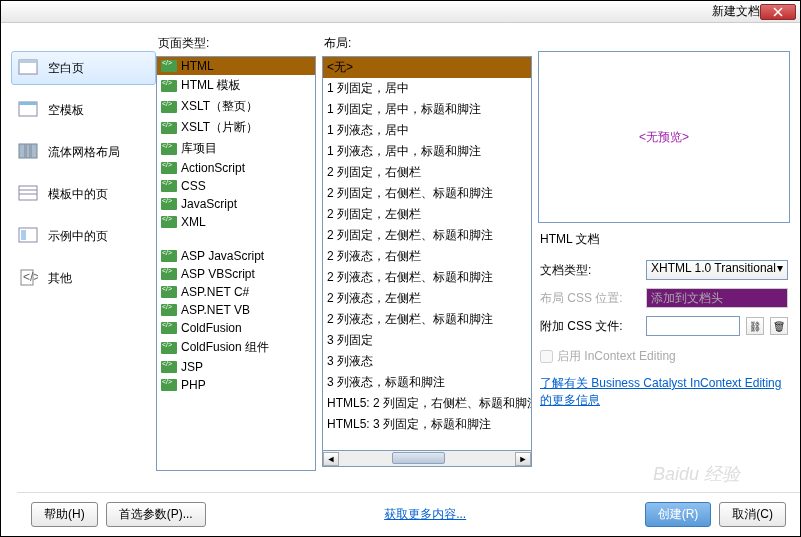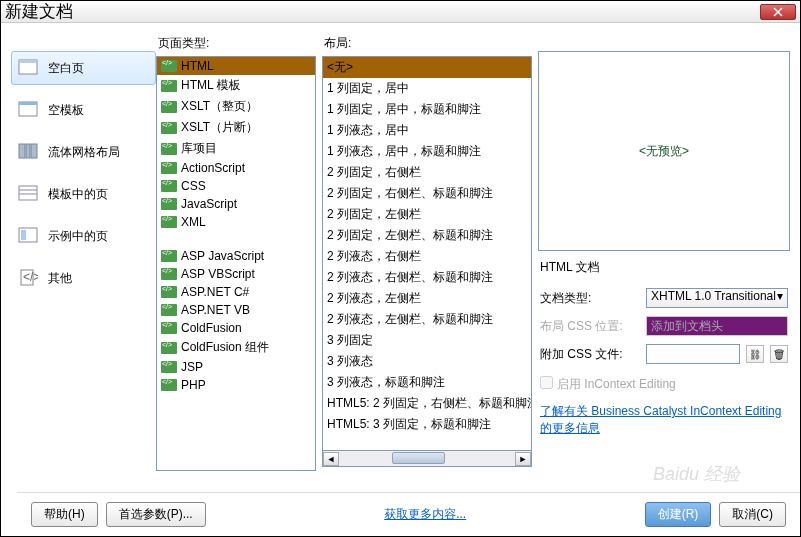--- a/index.html
+++ b/index.html
@@ -1,48 +1,48 @@
 <!DOCTYPE html>
 <html><head>
 <meta charset="utf-8">
 <style>
 * { box-sizing: border-box; margin: 0; padding: 0; font-family: "Microsoft YaHei", Tahoma, sans-serif; font-size: 12px; }
 body { background: #f0f0f0; }
 .dialog { width: 801px; height: 537px; background: #fff; border: 1px solid #000; position: relative; }
 .titlebar { height: 22px; background: linear-gradient(#fff, #e8e8e8); border-bottom: 1px solid #ccc; display: flex; align-items: center; padding: 0 4px; }
-.titlebar-text { flex: 1; font-size: 17px; }
+.titlebar-text { flex: 1; font-size: 12px; text-align: right; }
 .close-btn { width: 36px; height: 16px; background: linear-gradient(#e07070, #c03030); border: 1px solid #803030; border-radius: 2px; display: flex; align-items: center; justify-content: center; cursor: pointer; }
 .close-btn svg { width: 10px; height: 10px; }
 .content { display: flex; padding: 10px 10px 0 10px; height: 470px; }
 .col-nav { width: 145px; }
 .col-type { width: 160px; margin-right: 6px; }
 .col-layout { width: 210px; margin-right: 6px; }
 .col-preview { flex: 1; }
 .col-title { font-size: 12px; padding: 2px 0 4px 2px; }
 .nav-item { display: flex; align-items: center; padding: 6px 4px; margin-bottom: 8px; cursor: pointer; border-radius: 3px; }
 .nav-item.selected { background: linear-gradient(#eef6ff, #d8ebff); border: 1px solid #9cc4f0; }
 .nav-item:not(.selected) { border: 1px solid transparent; }
 .nav-icon { width: 24px; height: 20px; margin-right: 8px; display: flex; align-items: center; justify-content: center; }
 .listbox { border: 1px solid #7a9ac0; height: 415px; overflow-y: auto; background: #fff; }
 .listbox.layout { height: 395px; }
 .list-item { padding: 2px 4px; display: flex; align-items: center; cursor: pointer; white-space: nowrap; }
 .list-item.selected { background: #a16207; }
 .type-icon { width: 16px; height: 12px; margin-right: 4px; background: #4a9c4a; border-radius: 1px; position: relative; flex-shrink: 0; }
 .type-icon::after { content: "</>"; position: absolute; font-size: 7px; color: #fff; left: 1px; top: -1px; }
 .type-icon.blank { background: transparent; }
 .type-icon.blank::after { content: ""; }
-.preview-box { border: 1px solid #7a9ac0; height: 200px; display: flex; align-items: center; justify-content: center; color: #14532d; }
+.preview-box { border: 1px solid #7a9ac0; height: 172px; display: flex; align-items: center; justify-content: center; color: #a21caf; }
 .preview-label { padding: 8px 2px; }
 .form-row { display: flex; align-items: center; padding: 4px 2px; gap: 6px; }
 .form-row.disabled { color: #aaa; }
 .form-label { width: 100px; }
 .form-select { flex: 1; border: 1px solid #7a9ac0; background: linear-gradient(#fff,#eee); height: 20px; padding: 0 4px; font-size: 11px; }
 .form-text { flex: 1; border: 1px solid #ccc; background: #701a75; height: 20px; padding: 0 4px; font-size: 11px; color: #aaa; display: flex; align-items: center; }
 .icon-btn { width: 18px; height: 18px; border: 1px solid #bbb; background: linear-gradient(#fff,#eee); display: flex; align-items: center; justify-content: center; cursor: pointer; font-size: 10px; }
-.checkbox-row { display: flex; gap: 4px; padding: 8px 2px; color: #aaa; }
+.checkbox-row { display: flex; align-items: center; gap: 4px; padding: 8px 2px; color: #aaa; }
 .checkbox-row input { width: 13px; height: 13px; }
 .link { color: #0060d0; text-decoration: underline; cursor: pointer; padding: 2px; display: block; }
 .bottom-bar { position: absolute; bottom: 0; left: 16px; right: 0; height: 44px; border-top: 1px solid #ddd; display: flex; align-items: center; padding: 0 14px; gap: 8px; }
 .btn { border: 1px solid #888; background: linear-gradient(#fff,#e8e8e8); padding: 3px 12px; border-radius: 3px; cursor: pointer; font-size: 12px; }
 .btn.primary { background: linear-gradient(#8fc0f0,#5a9ad8); border-color: #3a7ac0; color: #fff; }
 .spacer { flex: 1; }
 .center-link { color: #0060d0; text-decoration: underline; cursor: pointer; margin: 8px auto; }
 .scrollbar-bottom { height: 16px; border: 1px solid #7a9ac0; border-top: none; background: #f0f0f0; display: flex; align-items: center; }
 .sb-btn { width: 16px; height: 14px; background: linear-gradient(#fff,#ddd); border: 1px solid #aaa; display: flex; align-items: center; justify-content: center; font-size: 9px; }
 .sb-track { flex: 1; background: #eee; height: 14px; position: relative; }

